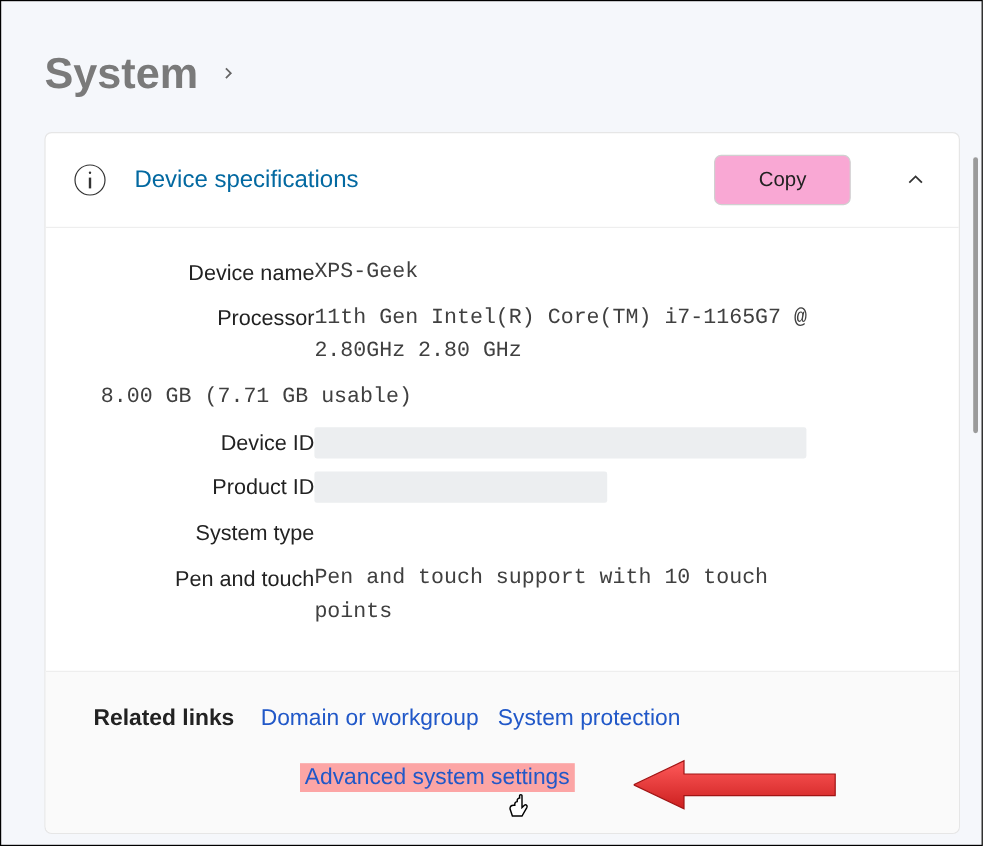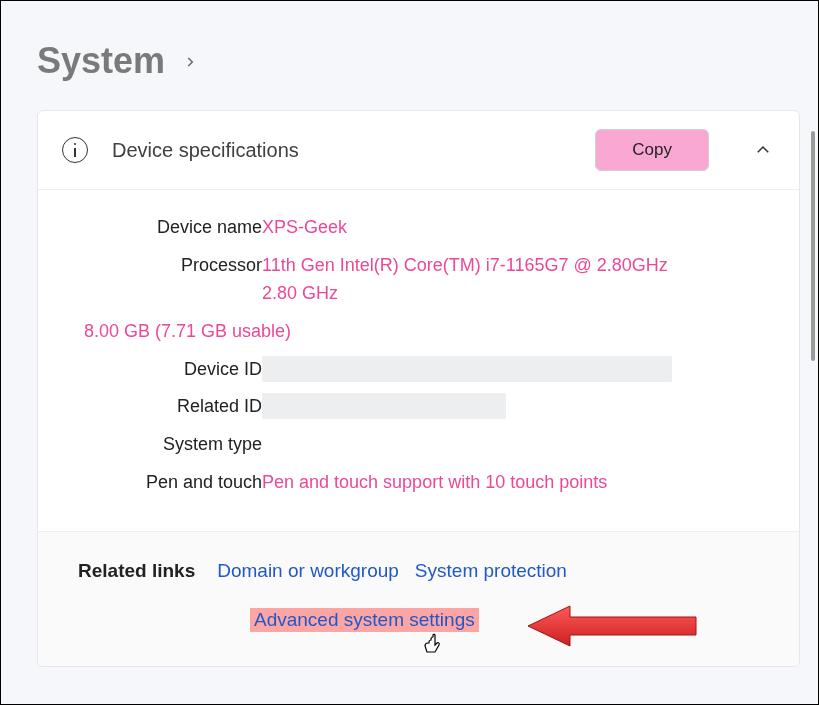--- a/index.html
+++ b/index.html
@@ -54,21 +54,21 @@
     position:absolute;
     top:5px;
     width:2px;height:2px;background:#333;border-radius:50%;
   }
   .info-icon::after{
     content:"";
     position:absolute;
     top:10px;
     width:2px;height:9px;background:#333;
   }
-  .card-title { font-size: 20px; color: #404040; flex: 1; }
+  .card-title { font-size: 20px; color: #0369a1; flex: 1; }
   .copy-btn {
     font-size: 17px;
     color: #222;
     background: #f9a8d4;
     border: 1px solid #d0d0d0;
     border-radius: 6px;
     padding: 10px 36px;
     cursor: pointer;
     font-family: inherit;
   }
@@ -89,22 +89,23 @@
     font-size: 18px;
     line-height: 1.55;
   }
   .spec-label {
     width: 178px;
     color: #222;
     flex-shrink:0;
     text-align:right;
   }
   .spec-value {
-    color: #ec4899;
+    color: #404040;
     max-width: 420px;
+    font-family: Liberation Mono, monospace;
   }
   .redacted {
     background: #eceef0;
     height: 26px;
     border-radius: 2px;
   }
   .redact-long{ width: 410px; }
   .redact-short{ width: 244px; }
   .related {
     background: #fafafa;
@@ -188,21 +189,21 @@
     <div class="spec-row">
       <div class="spec-value">8.00 GB (7.71 GB usable)</div>
     </div>
     <div class="spec-row">
       <div class="spec-label">Device ID</div>
       <div class="spec-value">
           <div class="redacted redact-long"></div>
         </div>
     </div>
     <div class="spec-row">
-      <div class="spec-label">Related ID</div>
+      <div class="spec-label">Product ID</div>
       <div class="spec-value">
           <div class="redacted redact-short"></div>
         </div>
     </div>
     <div class="spec-row">
       <div class="spec-label">System type</div>
     </div>
     <div class="spec-row">
       <div class="spec-label">Pen and touch</div>
       <div class="spec-value">Pen and touch support with 10 touch points</div>

